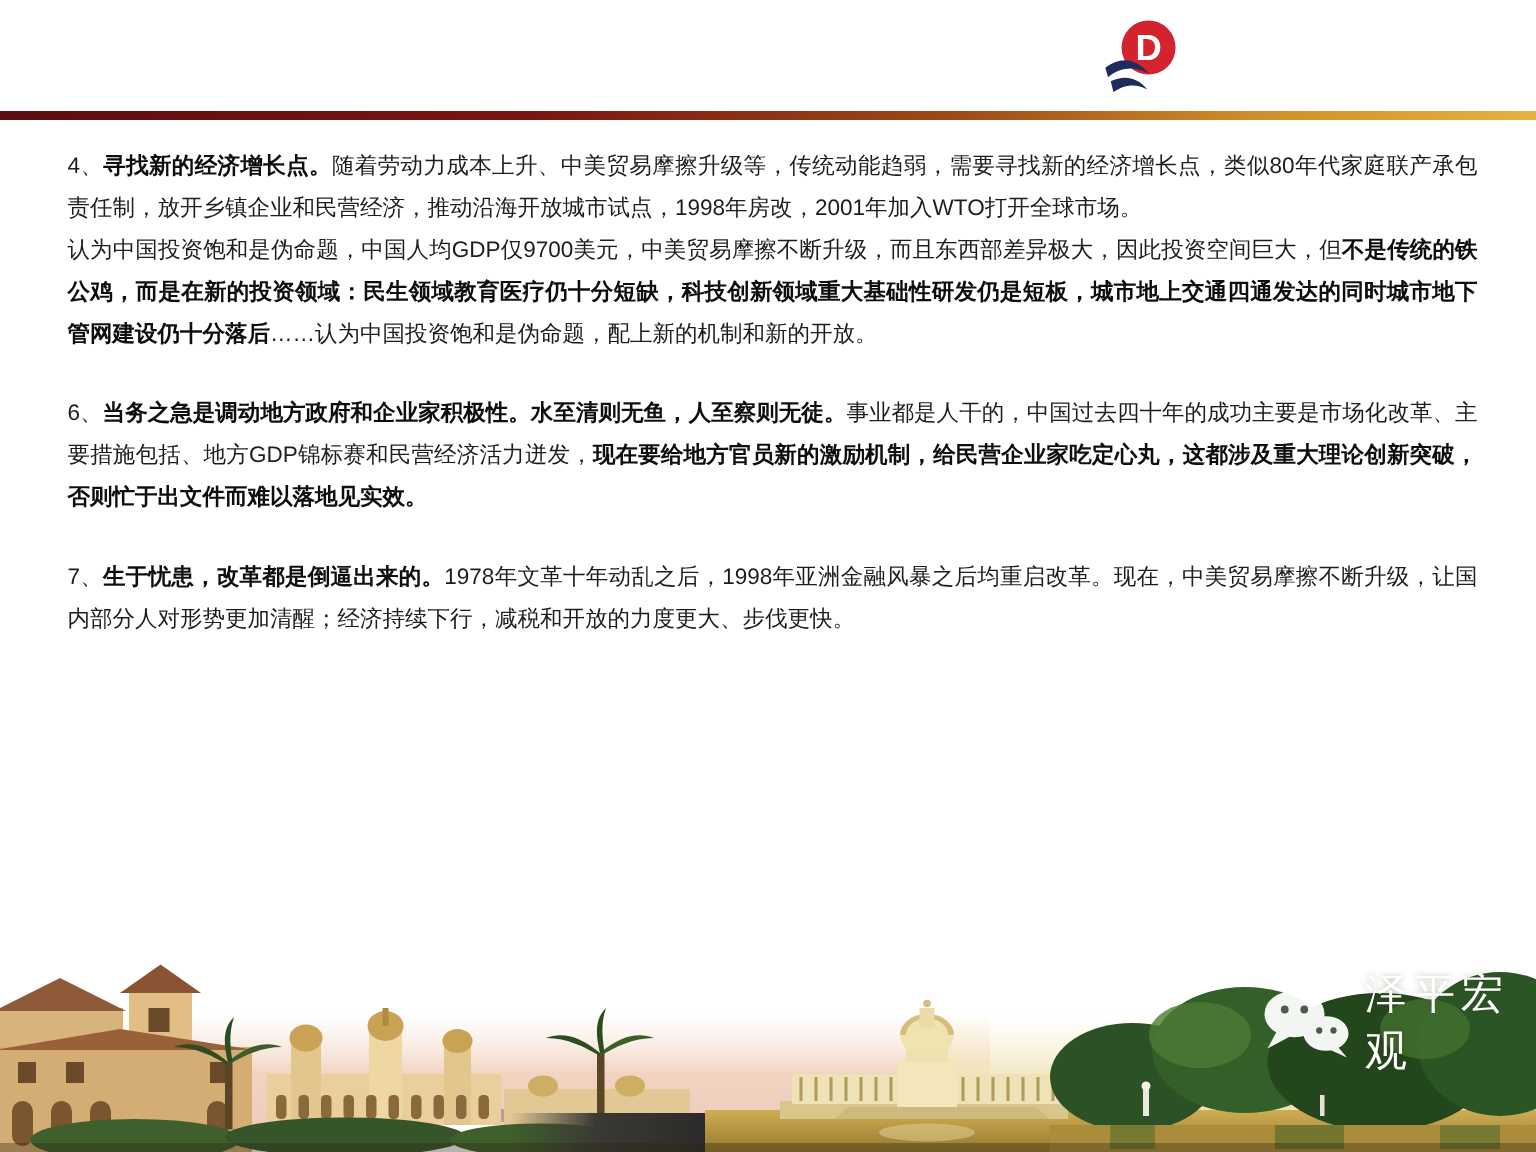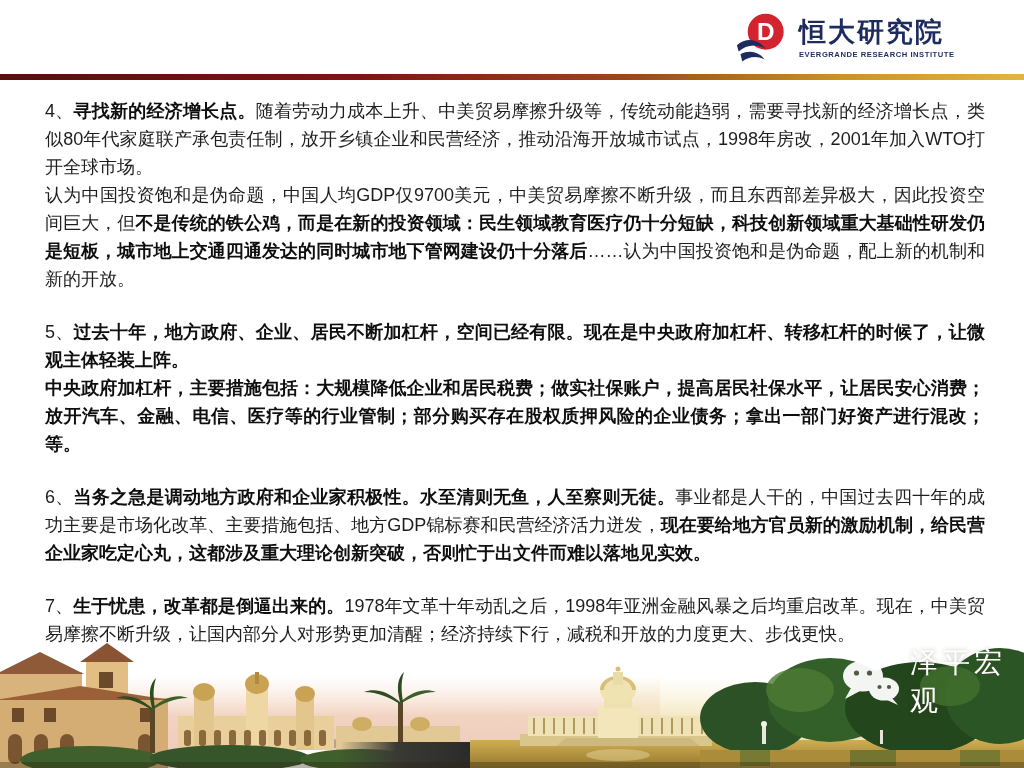--- a/index.html
+++ b/index.html
@@ -14,21 +14,21 @@
   .logo-text{display:flex;flex-direction:column;align-items:flex-start;}
   .logo-cn{font-size:27px;font-weight:700;color:#1d2b5e;letter-spacing:2px;line-height:30px;}
   .logo-en{font-size:7.6px;font-weight:700;color:#1d2b5e;letter-spacing:0.55px;margin-top:3px;}
   .divider{
     position:absolute;top:74px;left:0;width:1024px;height:6px;
     background:linear-gradient(to right,#5c0d0f 0%,#7c1512 35%,#9c4a16 62%,#cf8f2a 82%,#e7b143 100%);
   }
   
   .content{
     position:absolute;top:97px;left:45px;width:940px;z-index:3;
-    font-size:18px;line-height:28px;color:#1d1d1d;text-align:justify;
+    font-size:15px;line-height:28px;color:#1d1d1d;text-align:justify;
   }
   .content p{margin:0;}
   .content section{margin-bottom:25px;}
   .content b{font-weight:700;color:#0e0e0e;}
   
   .photo-strip{position:absolute;left:0;bottom:0;width:1024px;height:130px;z-index:1;}
   
   .watermark{
     position:absolute;left:842px;bottom:48px;z-index:4;
     display:flex;align-items:center;gap:10px;color:#ffffff;
@@ -44,24 +44,20 @@
 
 <div class="slide">
 
   <div class="logo">
     <svg class="logo-mark" viewBox="0 0 60 60" aria-hidden="true">
       <circle cx="33" cy="23" r="20" fill="#d3232e"></circle>
       <text x="33" y="32" text-anchor="middle" font-family="Liberation Sans, sans-serif" font-size="27" font-weight="bold" fill="#ffffff">D</text>
       <path d="M1 38 C 12 29, 24 31, 33 42 C 22 36, 11 38, 3 45 Z" fill="#1d2b5e"></path>
       <path d="M5 48 C 15 43, 25 45, 32 54 C 23 49, 14 51, 7 56 Z" fill="#1d2b5e"></path>
     </svg>
-    <div class="logo-text">
-      <div class="logo-cn">恒大研究院</div>
-      <div class="logo-en">EVERGRANDE RESEARCH INSTITUTE</div>
-    </div>
   </div>
 
   <div class="divider"></div>
 
   <svg class="photo-strip" viewBox="0 0 1024 130" preserveAspectRatio="none" aria-hidden="true">
     <defs>
       <linearGradient id="skyPink" x1="0" y1="0" x2="0" y2="1">
         <stop offset="0" stop-color="#f7e4d6" stop-opacity="0"></stop>
         <stop offset="0.55" stop-color="#f2d2c0"></stop>
         <stop offset="1" stop-color="#eecdbd"></stop>
@@ -215,24 +211,20 @@
     <span class="watermark-label">泽平宏观</span>
   </div>
 
   <main class="content">
 
     <section>
       <p><span>4、</span><b>寻找新的经济增长点。</b><span>随着劳动力成本上升、中美贸易摩擦升级等，传统动能趋弱，需要寻找新的经济增长点，类似80年代家庭联产承包责任制，放开乡镇企业和民营经济，推动沿海开放城市试点，1998年房改，2001年加入WTO打开全球市场。</span></p>
       <p><span>认为中国投资饱和是伪命题，中国人均GDP仅9700美元，中美贸易摩擦不断升级，而且东西部差异极大，因此投资空间巨大，但</span><b>不是传统的铁公鸡，而是在新的投资领域：民生领域教育医疗仍十分短缺，科技创新领域重大基础性研发仍是短板，城市地上交通四通发达的同时城市地下管网建设仍十分落后</b><span>……认为中国投资饱和是伪命题，配上新的机制和新的开放。</span></p>
     </section>
 
-    <section>
-      <p><span>5、</span><b>过去十年，地方政府、企业、居民不断加杠杆，空间已经有限。现在是中央政府加杠杆、转移杠杆的时候了，让微观主体轻装上阵。</b></p>
-      <p><b>中央政府加杠杆，主要措施包括：大规模降低企业和居民税费；做实社保账户，提高居民社保水平，让居民安心消费；放开汽车、金融、电信、医疗等的行业管制；部分购买存在股权质押风险的企业债务；拿出一部门好资产进行混改；等。</b></p>
-    </section>
 
     <section>
       <p><span>6、</span><b>当务之急是调动地方政府和企业家积极性。水至清则无鱼，人至察则无徒。</b><span>事业都是人干的，中国过去四十年的成功主要是市场化改革、主要措施包括、地方GDP锦标赛和民营经济活力迸发，</span><b>现在要给地方官员新的激励机制，给民营企业家吃定心丸，这都涉及重大理论创新突破，否则忙于出文件而难以落地见实效。</b></p>
     </section>
 
     <section>
       <p><span>7、</span><b>生于忧患，改革都是倒逼出来的。</b><span>1978年文革十年动乱之后，1998年亚洲金融风暴之后均重启改革。现在，中美贸易摩擦不断升级，让国内部分人对形势更加清醒；经济持续下行，减税和开放的力度更大、步伐更快。</span></p>
     </section>
 
   </main>

